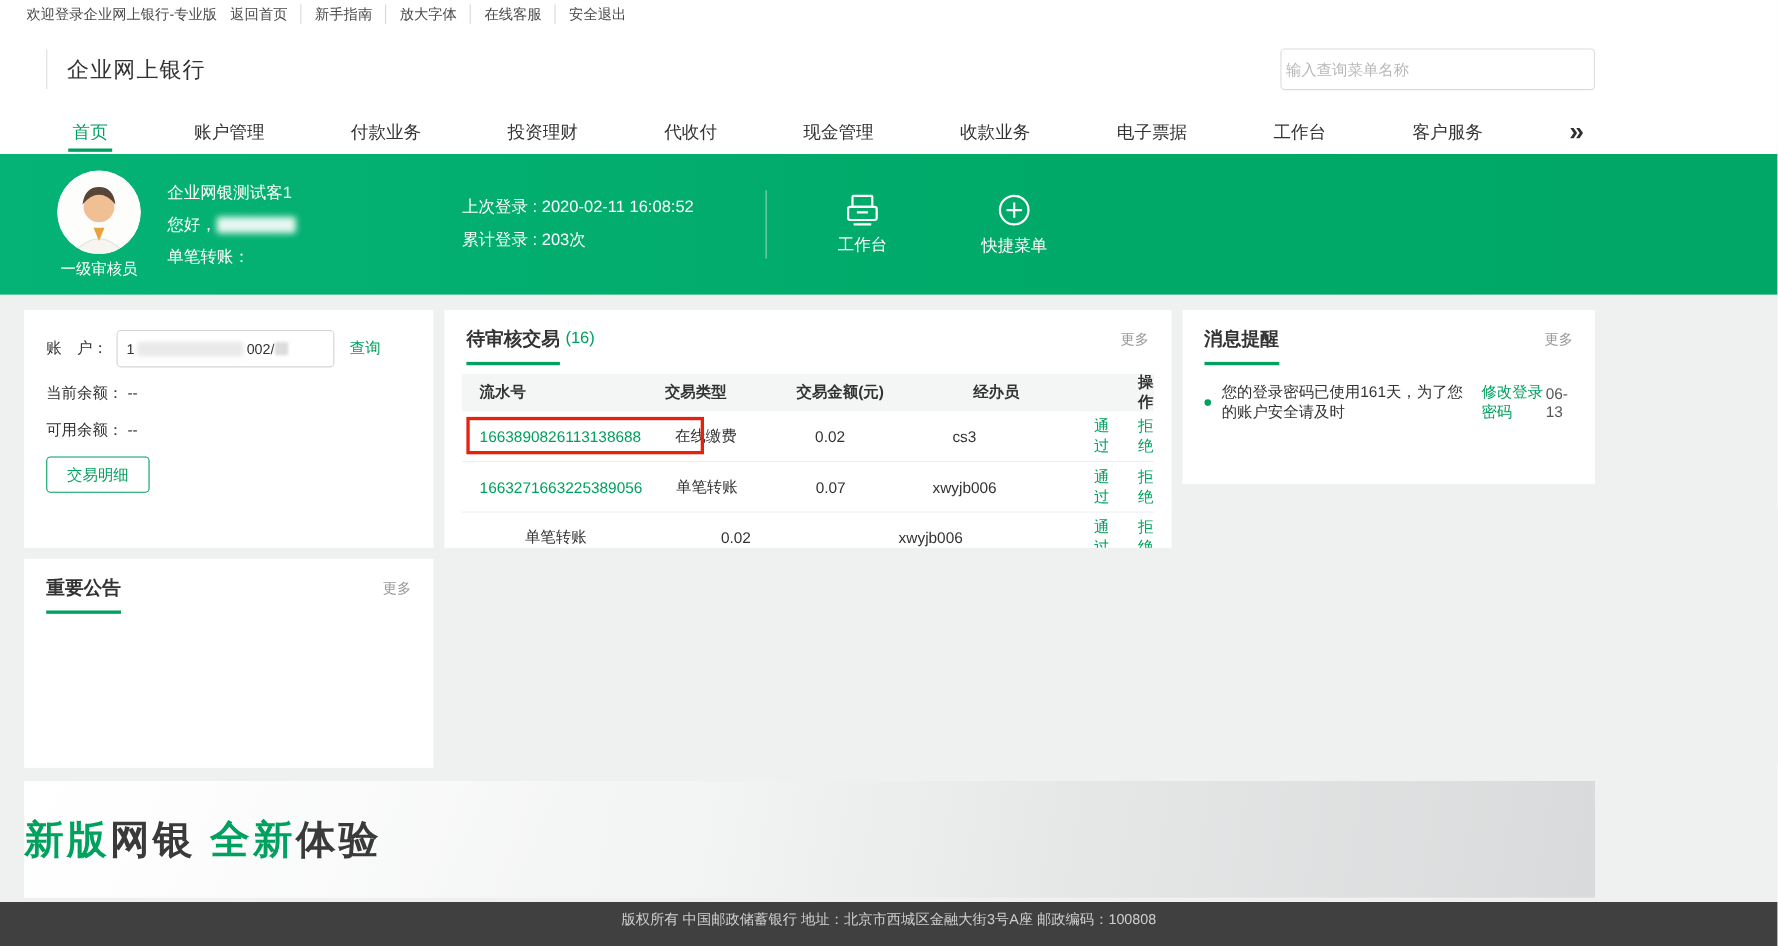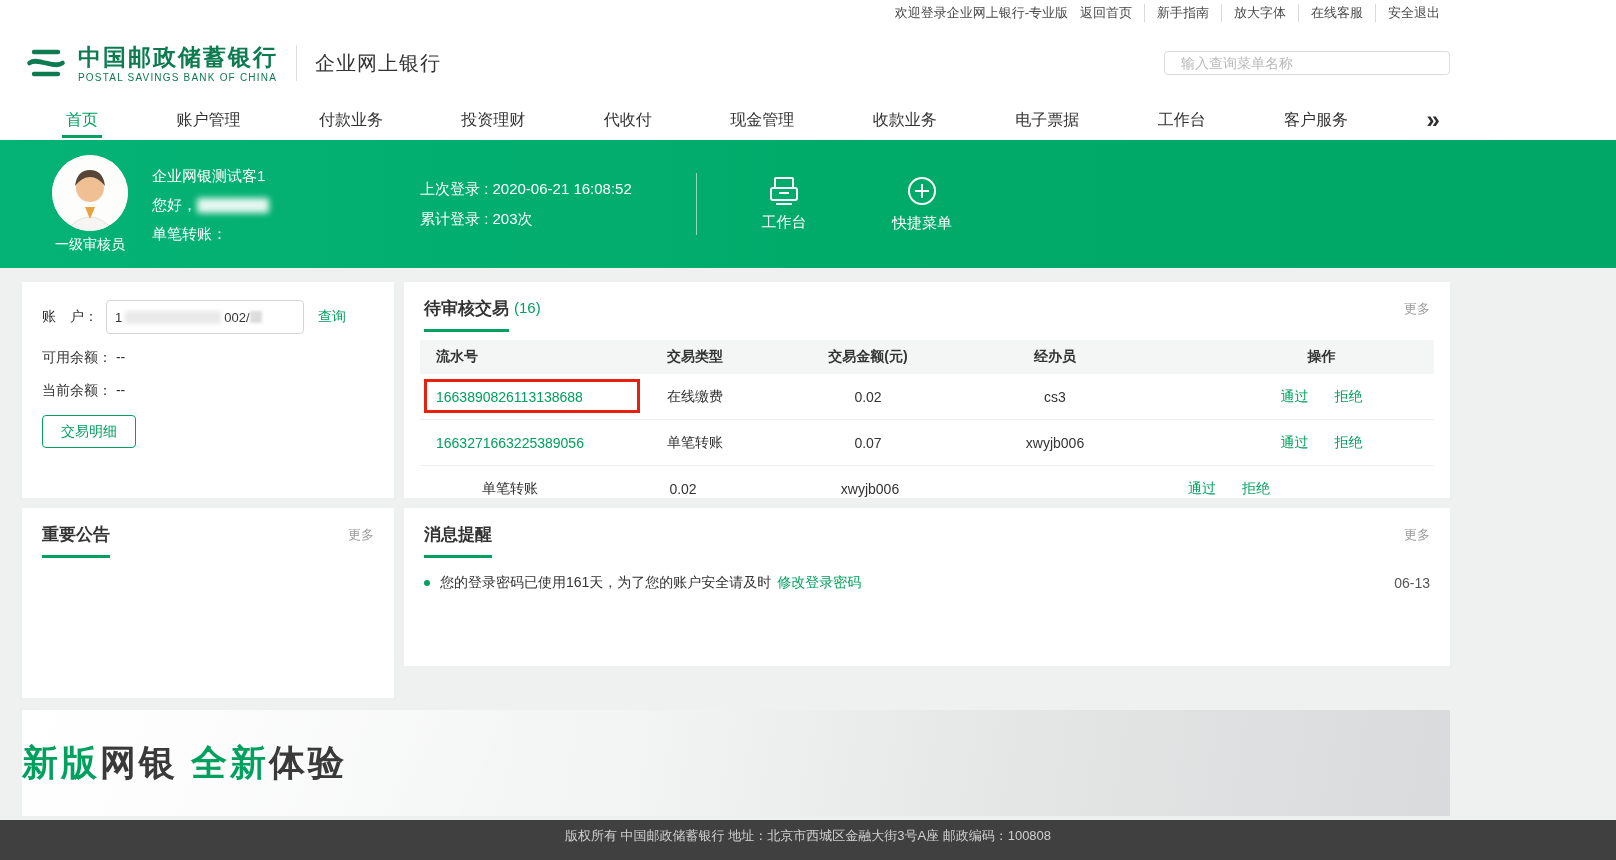--- a/index.html
+++ b/index.html
@@ -2,36 +2,36 @@
 <html><head>
 <meta charset="utf-8">
 <style>
   * { margin:0; padding:0; box-sizing:border-box; }
   html,body { width:1616px; height:860px; overflow:hidden; }
   body {
     font-family:"Liberation Sans","DejaVu Sans",sans-serif;
     background:#ffffff; color:#333;
   }
   
-  .topbar { height:26px; display:flex; justify-content:flex-end; align-items:center;
+  .topbar { height:26px; display:flex; justify-content:flex-start; align-items:center;
             padding:0 24px 0 24px; font-size:13px; color:#4a4a4a; background:#fff; }
   .topbar-links { display:flex; align-items:center; margin-right:140px; }
   .topbar-link { padding:0 12px; cursor:pointer; color:#4a4a4a; white-space:nowrap; }
   .topbar-link + .topbar-link { border-left:1px solid #d9d9d9; }
   
   .header { height:74px; display:flex; align-items:center; padding:0 24px; background:#fff; }
   .logo-wrap { display:flex; align-items:center; gap:10px; }
   .logo-texts { display:flex; flex-direction:column; }
   .logo-cn { font-family:"DejaVu Serif","Liberation Serif",serif; font-size:23px; font-weight:bold;
              color:#0d7a50; letter-spacing:2px; line-height:26px; }
   .logo-en { font-size:10px; color:#0d7a50; letter-spacing:1.2px; margin-top:2px; }
   .header-divider { width:1px; height:36px; background:#ddd; margin:0 18px; }
   .product-title { font-size:20px; color:#333; letter-spacing:1px; }
-  .search-box { margin-left:auto; margin-right:142px; width:286px; height:24px;
-                border:1px solid #dcdcdc; border-radius:4px; display:flex; align-items:center; padding:0 16px; }
+  .search-box { margin-left:auto; margin-right:142px; width:286px; height:38px;
+                border:1px solid #dcdcdc; border-radius:4px; display:flex; align-items:center; padding:0 4px; }
   .search-box input { border:none; outline:none; width:100%; font-size:14px; color:#333; background:transparent; }
   .search-box input::placeholder { color:#b9b9b9; }
   
   .nav { height:40px; background:#fff; }
   .container { width:1428px; margin-left:22px; }
   .nav-inner { display:flex; align-items:center; justify-content:space-between; height:40px; padding:0 10px 0 44px; }
   .nav-item { font-size:16px; color:#333; cursor:pointer; position:relative; height:40px;
               display:flex; align-items:center; white-space:nowrap; }
   .nav-item.active { color:#00a05e; }
   .nav-item.active::after { content:""; position:absolute; left:50%; transform:translateX(-50%);
@@ -49,21 +49,21 @@
   .login-col { color:#fff; font-size:15px; line-height:30px; margin-left:18px; width:276px; }
   .banner-divider { width:1px; height:62px; background:rgba(255,255,255,.55); }
   .banner-action { width:70px; display:flex; flex-direction:column; align-items:center; color:#fff; cursor:pointer; }
   .banner-action .lbl { font-size:15px; margin-top:7px; white-space:nowrap; }
   .ba-1 { margin-left:52px; }
   .ba-2 { margin-left:68px; }
   
   .content { background:#eff1f1; padding-top:14px; }
   .cols { display:flex; gap:10px; }
   .left-col  { width:372px;  display:flex; flex-direction:column; gap:10px; }
-  .right-col { width:1046px; display:flex; flex-direction:column; gap:10px; }
+  .right-col { width:1046px; display:flex; flex-direction:row; gap:10px; }
   .card { background:#fff; overflow:hidden; }
   .card-accounts { height:216px; }
   .card-notice   { height:190px; }
   .card-pending  { height:216px; }
   .card-message  { height:158px; }
   .card-head { display:flex; align-items:flex-start; padding:15px 20px 0 20px; }
   .card-title { font-size:17px; font-weight:bold; color:#333; padding-bottom:9px;
                 border-bottom:3px solid #00a05e; display:inline-block; }
   .count { color:#00a05e; font-size:15px; margin-left:5px; margin-top:2px; }
   .more { margin-left:auto; color:#999; font-size:13px; cursor:pointer; margin-top:3px; }
@@ -124,33 +124,20 @@
   <div class="topbar-links">
     <span class="topbar-link">返回首页</span>
     <span class="topbar-link">新手指南</span>
     <span class="topbar-link">放大字体</span>
     <span class="topbar-link">在线客服</span>
     <span class="topbar-link">安全退出</span>
   </div>
 </div>
 
 <div class="header">
-  <div class="logo-wrap">
-    <svg width="44" height="44" viewBox="0 0 48 48">
-      <g stroke="#0d7a50" stroke-width="5" fill="none" stroke-linecap="round">
-        <path d="M11 12 H37"></path>
-        <path d="M6 24 C 15 17, 33 31, 42 24"></path>
-        <path d="M11 36 H37"></path>
-      </g>
-    </svg>
-    <div class="logo-texts">
-      <span class="logo-cn">中国邮政储蓄银行</span>
-      <span class="logo-en">POSTAL SAVINGS BANK OF CHINA</span>
-    </div>
-  </div>
   <div class="header-divider"></div>
   <span class="product-title">企业网上银行</span>
   <div class="search-box">
     <input type="text" placeholder="输入查询菜单名称" style="">
   </div>
 </div>
 
 <div class="nav">
   <div class="container">
     <div class="nav-inner">
@@ -184,21 +171,21 @@
       <span class="role">一级审核员</span>
     </div>
     <div class="info-col">
       <div>企业网银测试客1</div>
       <div>
         <span>您好，</span><span class="blur-chip"></span>
       </div>
       <div>单笔转账：</div>
     </div>
     <div class="login-col">
-      <div>上次登录 : 2020-06-21 16:08:52</div>
+      <div>上次登录 : 2020-02-11 16:08:52</div>
       <div>累计登录 : 203次</div>
     </div>
     <div class="banner-divider"></div>
     <div class="banner-action ba-1">
       <svg width="34" height="30" viewBox="0 0 34 30" fill="none" stroke="#fff" stroke-width="2">
         <rect x="8" y="2" width="18" height="10" rx="1"></rect>
         <rect x="4" y="12" width="26" height="12" rx="2"></rect>
         <path d="M9 28 h16"></path>
         <path d="M12 17 h10"></path>
       </svg>
@@ -225,25 +212,25 @@
             <span class="acct-label">账　户：</span>
             <div class="acct-input">
               <span>1</span>
               <span class="mask-blur"></span>
               <span>002/</span>
               <span class="mask-blur-sm"></span>
             </div>
             <span class="query">查询</span>
           </div>
           <div class="bal-row">
+            <span>当前余额：</span>
+            <span>--</span>
+          </div>
+          <div class="bal-row">
             <span>可用余额：</span>
-            <span>--</span>
-          </div>
-          <div class="bal-row">
-            <span>当前余额：</span>
             <span>--</span>
           </div>
           <button class="detail-btn">交易明细</button>
         </div>
       </div>
 
       <div class="card card-notice">
         <div class="card-head">
           <span class="card-title">重要公告</span>
           <span class="more">更多</span>

